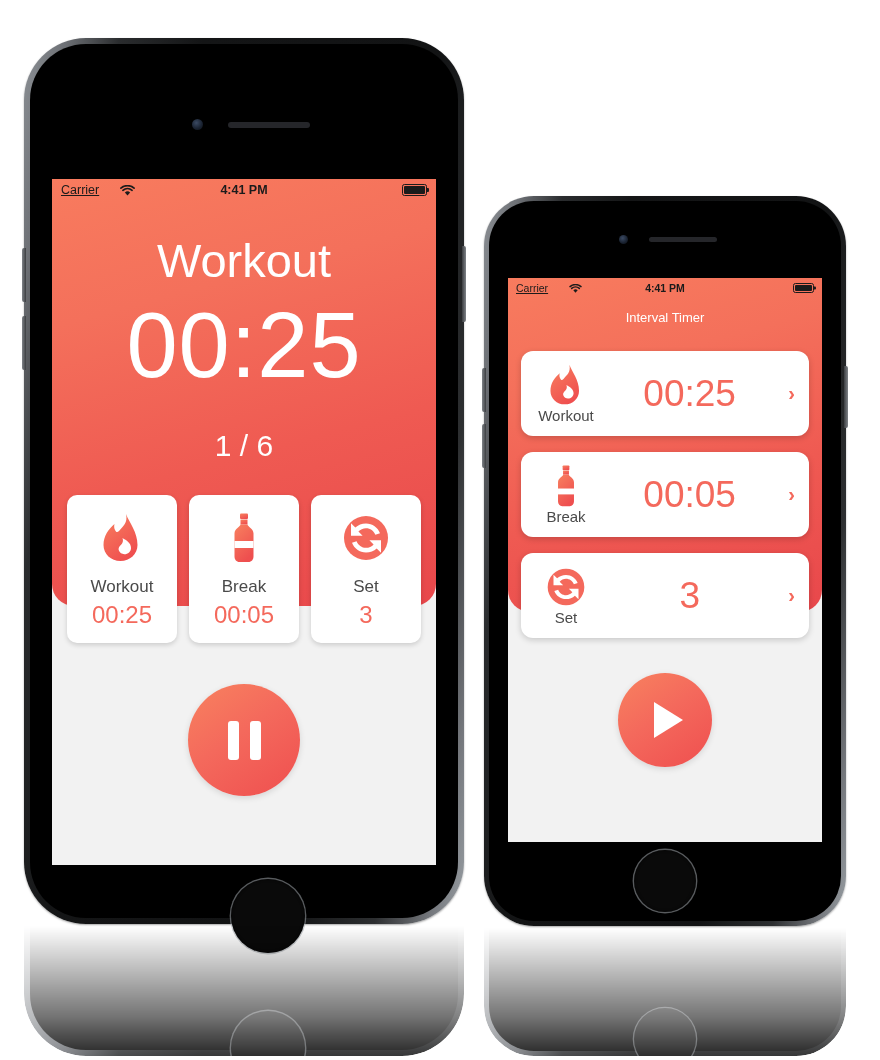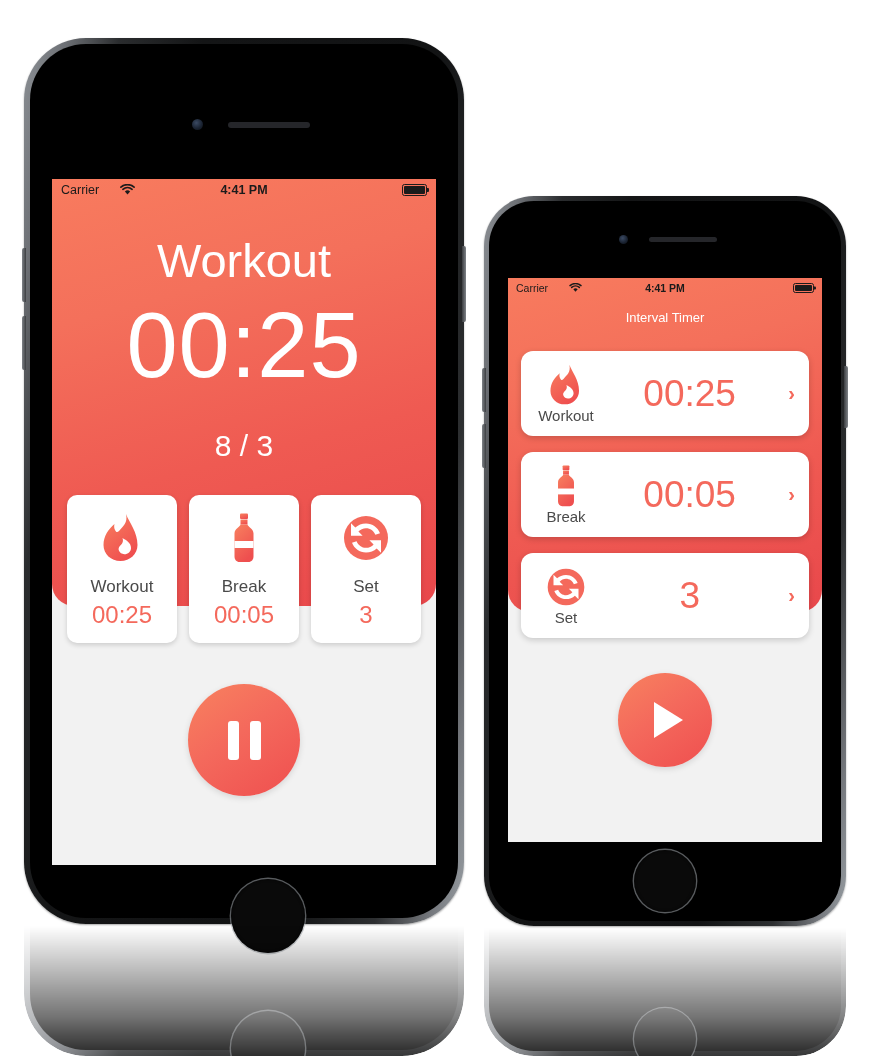--- a/index.html
+++ b/index.html
@@ -48,21 +48,21 @@
     position:absolute;left:0;right:0;top:0;
     background:linear-gradient(165deg,#f87b5e 0%,#f4705b 28%,#ef5a52 62%,#e8474b 100%);
     border-bottom-left-radius:22px;border-bottom-right-radius:22px;
   }
 
   
   .statusbar{
     position:absolute;left:0;right:0;top:0;
     display:flex;align-items:center;color:#1b1b1b;
   }
-  .sb-left{display:flex;align-items:center;gap:21px;}
+  .sb-left{display:flex;align-items:flex-end;gap:21px;text-decoration:underline;}
   .sb-center{position:absolute;left:0;right:0;text-align:center;font-weight:bold;}
   .sb-right{margin-left:auto;display:flex;align-items:center;}
   .batt{position:relative;border:1.5px solid #1b1b1b;border-radius:2.4px;box-sizing:border-box;}
   .batt::after{content:"";position:absolute;right:-3px;top:50%;transform:translateY(-50%);
     width:1.8px;height:40%;background:#1b1b1b;border-radius:0 1px 1px 0;}
   .batt i{position:absolute;left:1px;top:1px;bottom:1px;right:1px;background:#1b1b1b;border-radius:1px;}
 
   
   .hero-title{position:absolute;left:0;right:0;text-align:center;color:#fff;font-weight:400;}
   .hero-timer{position:absolute;left:0;right:0;text-align:center;color:#fff;font-weight:300;letter-spacing:1px;}
@@ -140,21 +140,21 @@
           <div class="sb-center" style="font-size:12.5px;">4:41 PM</div>
           <div class="sb-right">
             <span class="batt" style="width:25px;height:12px;">
               <i></i>
             </span>
           </div>
         </div>
 
         <div class="hero-title" style="top:54px;font-size:47px;">Workout</div>
         <div class="hero-timer" style="top:120px;font-size:92px;line-height:1;">00:25</div>
-        <div class="hero-sets" style="top:250px;font-size:30px;">8 / 3</div>
+        <div class="hero-sets" style="top:250px;font-size:30px;">1 / 6</div>
       </div>
 
       <div class="cards" style="left:15px;right:15px;top:316px;">
 
         <div class="card" style="width:110px;height:148px;padding-top:18px;">
           <svg width="42" height="50" viewBox="0 0 42 50">
             <defs>
                 <linearGradient id="fl1" x1="0" y1="0" x2="0.6" y2="1">
               <stop offset="0" stop-color="#f8805f"></stop>
                   <stop offset="1" stop-color="#ef4f4f"></stop>

